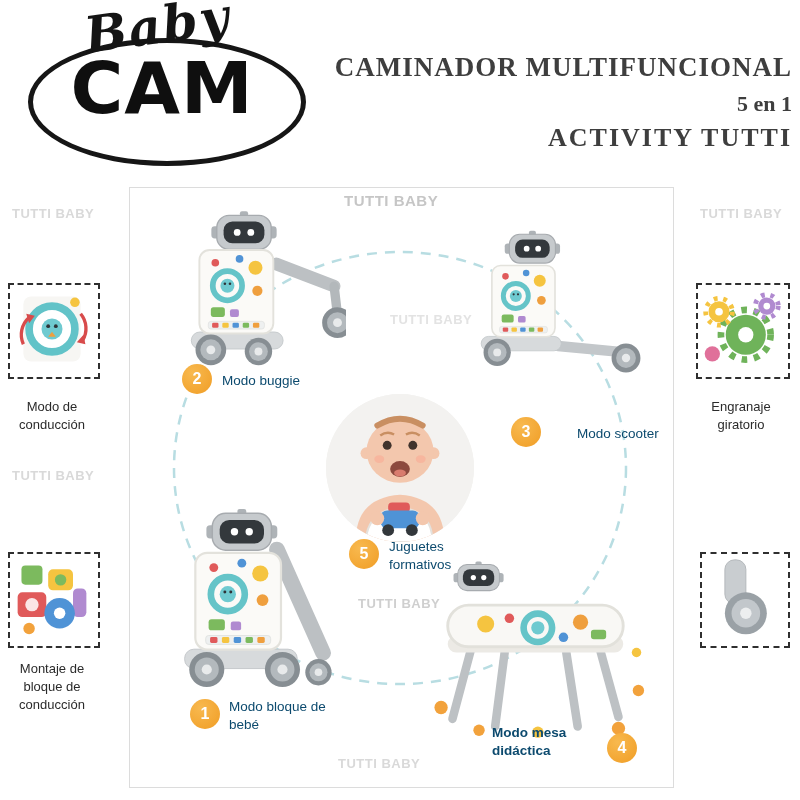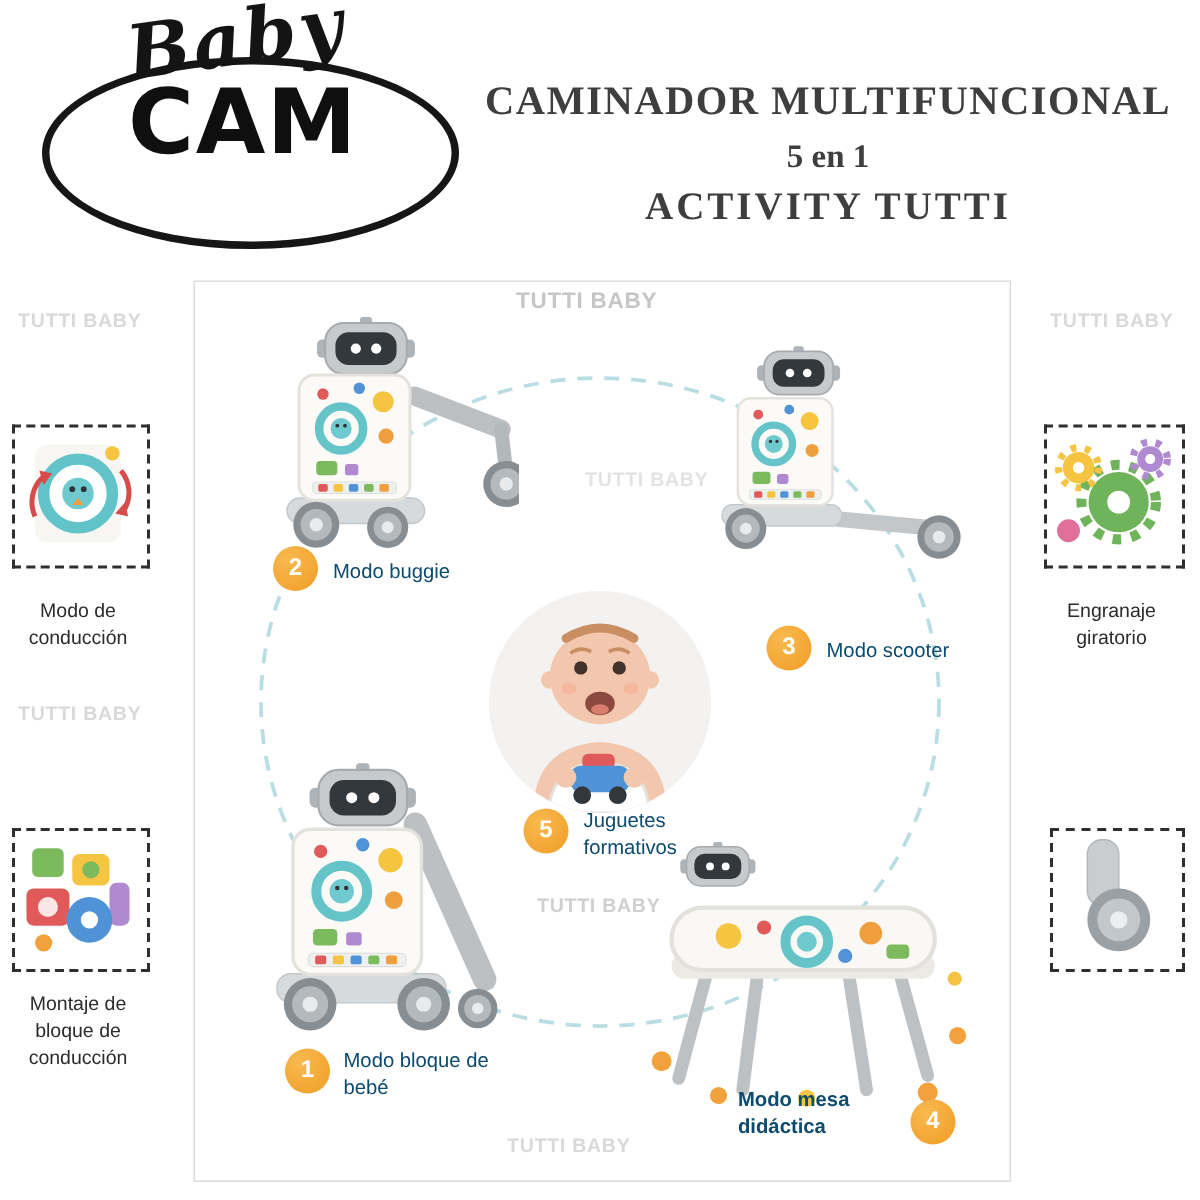--- a/index.html
+++ b/index.html
@@ -7,25 +7,25 @@
           font-family:"Liberation Sans", sans-serif;}
 
   
   .logo{position:absolute;left:18px;top:6px;width:300px;height:175px;}
   .logo-ellipse{position:absolute;left:10px;top:32px;width:268px;height:118px;
                 border:5px solid #161616;border-radius:50%;}
   .logo-baby{position:absolute;left:66px;top:-10px;font-family:"DejaVu Serif", serif;
              font-style:italic;font-weight:bold;font-size:50px;color:#141414;
              transform:rotate(-8deg);letter-spacing:2px;}
   .logo-cam{position:absolute;left:24px;top:46px;width:240px;text-align:center;
-            font-family:"DejaVu Sans", sans-serif;font-weight:900;font-size:60px;
+            font-family:"DejaVu Sans", sans-serif;font-weight:900;font-size:72px;
             line-height:1;color:#0f0f0f;letter-spacing:1px;}
 
   
-  .title{position:absolute;left:312px;top:52px;width:480px;text-align:center;
+  .title{position:absolute;left:312px;top:52px;width:480px;text-align:right;
          font-family:"Liberation Serif", serif;font-weight:bold;color:#3e3e3e;}
   .title-l1{font-size:27px;letter-spacing:1px;}
   .title-l2{font-size:22px;margin-top:8px;}
   .title-l3{font-size:26px;letter-spacing:2px;margin-top:6px;}
 
   
   .wm{position:absolute;color:#d9d9d9;font-weight:bold;font-size:13px;letter-spacing:.5px;}
   #wm1{left:12px;top:206px;} #wm2{left:344px;top:192px;font-size:15px;color:#c6c6c6;}
   #wm3{left:700px;top:206px;} #wm4{left:12px;top:468px;}
   #wm5{left:390px;top:312px;color:#e3e3e3;} #wm6{left:358px;top:596px;color:#cfcfcf;}
@@ -45,21 +45,21 @@
   
   .badge{position:absolute;width:30px;height:30px;border-radius:50%;
          background:radial-gradient(circle at 35% 30%, #f8b94f, #f09d25);
          color:#fff;font-weight:bold;font-size:16px;
          display:flex;align-items:center;justify-content:center;}
   #badge2{left:182px;top:364px;} #badge3{left:511px;top:417px;}
   #badge5{left:349px;top:539px;} #badge1{left:190px;top:699px;}
   #badge4{left:607px;top:733px;}
 
   .mode-label{position:absolute;color:#0c4a6e;font-size:13.5px;line-height:1.3;}
-  #label2{left:222px;top:372px;} #label3{left:551px;top:425px;text-align:center;}
+  #label2{left:222px;top:372px;} #label3{left:577px;top:425px;text-align:center;}
   #label5{left:389px;top:538px;} #label1{left:229px;top:698px;}
   #label4{left:492px;top:724px;font-weight:bold;}
 
   
   .feature-box{position:absolute;border:2px dashed #2f2f2f;background:#fff;}
   #fbox-steering{left:8px;top:283px;width:88px;height:92px;}
   #fbox-blocks{left:8px;top:552px;width:88px;height:92px;}
   #fbox-gear{left:696px;top:283px;width:90px;height:92px;}
   #fbox-speed{left:700px;top:552px;width:86px;height:92px;}
 

